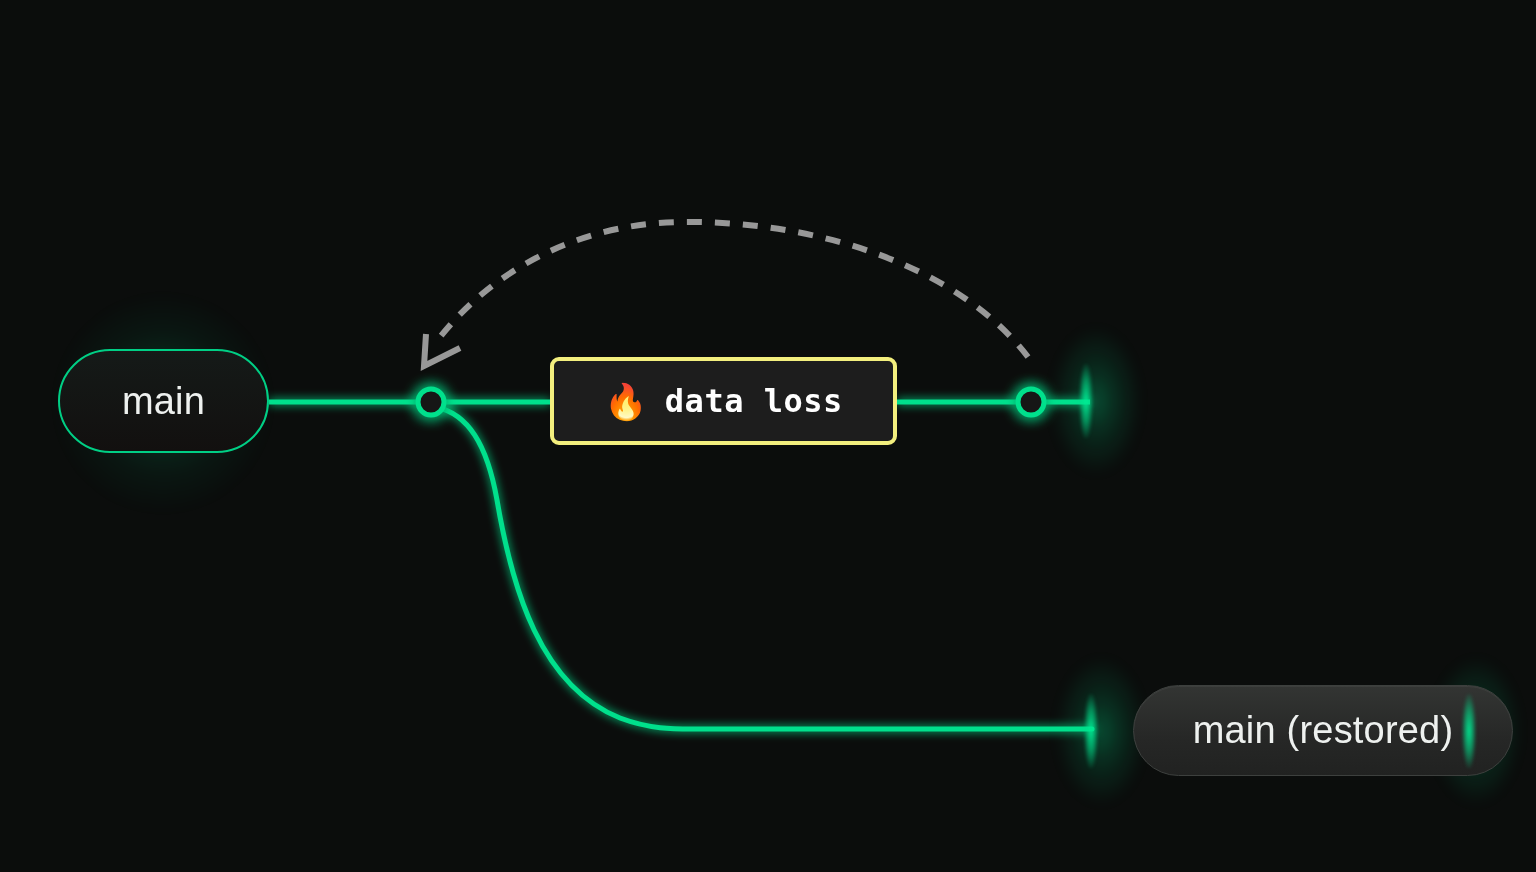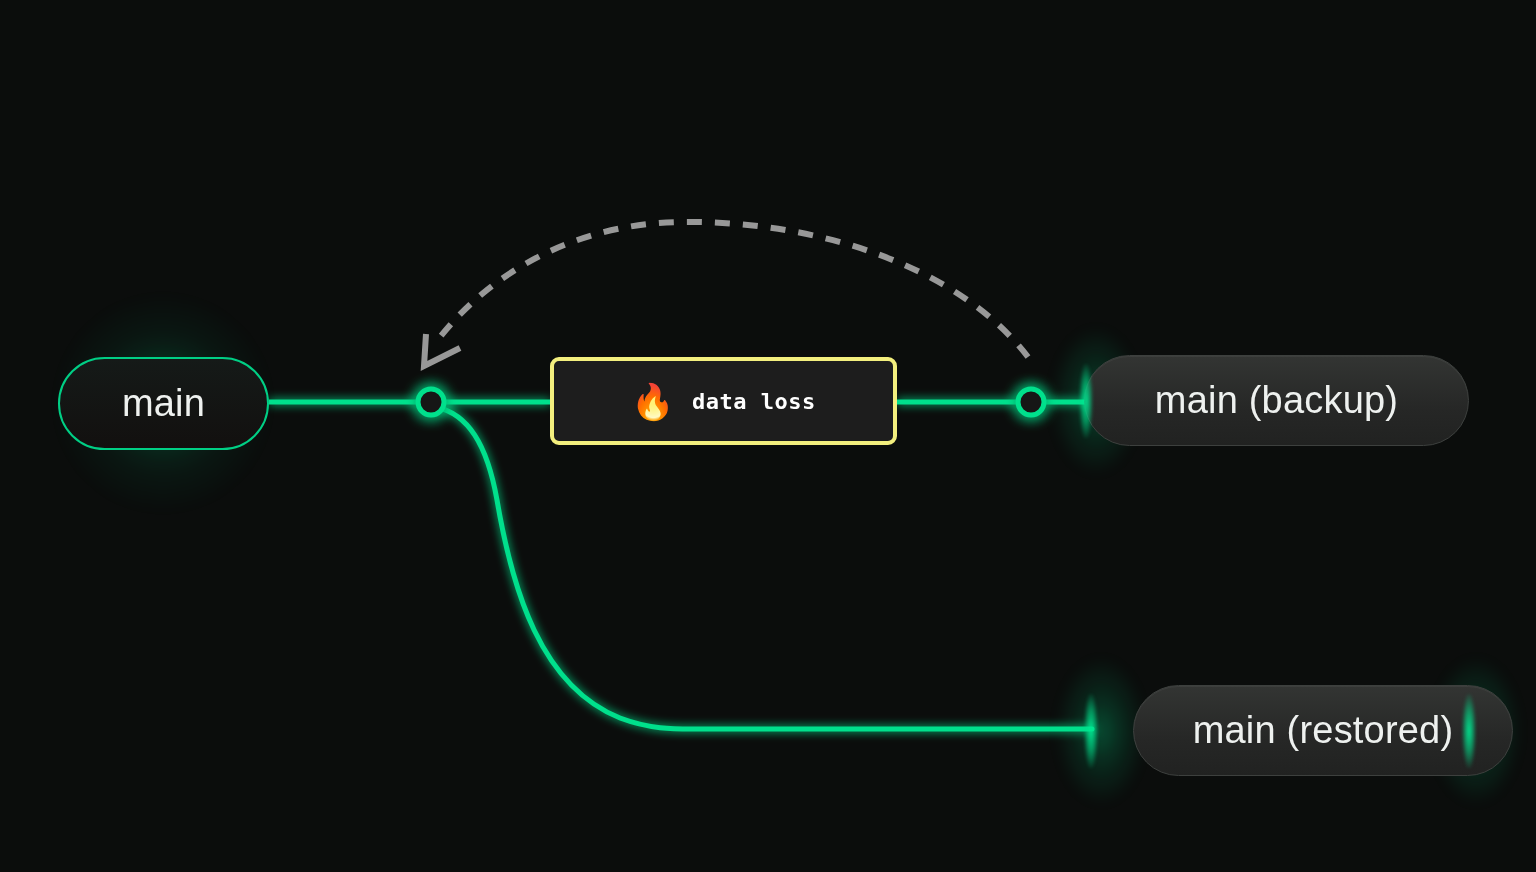--- a/index.html
+++ b/index.html
@@ -57,22 +57,22 @@
     position: absolute;
     display: flex;
     align-items: center;
     justify-content: center;
     box-sizing: border-box;
     border-radius: 999px;
     color: #eef1ef;
     white-space: nowrap;
   }
   .pill-main {
-    left: 58px; top: 357px;
-    width: 211px; height: 93px;
+    left: 58px; top: 349px;
+    width: 211px; height: 104px;
     background: linear-gradient(180deg, #151a18 0%, #12100f 100%);
     border: 2px solid #00cf85;
     font-size: 38px;
     letter-spacing: 0.2px;
     justify-content: center;
   }
   .pill-gray {
     background: linear-gradient(180deg, #333533 0%, #262726 60%, #212221 100%);
     border: 1px solid #3d403e;
     font-size: 38px;
@@ -114,21 +114,21 @@
     align-items: center;
     justify-content: center;
     gap: 17px;
   }
   .box-dataloss .emoji {
     font-size: 35px;
     line-height: 1;
   }
   .box-dataloss .mono {
     font-family: "DejaVu Sans Mono", "Liberation Mono", monospace;
-    font-size: 22px;
+    font-size: 32px;
     font-weight: 700;
     color: #ffffff;
     letter-spacing: 0.5px;
   }
 
   
   .caption {
     position: absolute;
     left: 468px; top: 103px;
     width: 524px;
@@ -201,23 +201,20 @@
 
   <div class="pill pill-main">
     <span>main</span>
   </div>
 
   <div class="box-dataloss">
     <span class="emoji">🔥</span>
     <span class="mono">data loss</span>
   </div>
 
-  <div class="pill pill-gray pill-backup">
-    <span>main (backup)</span>
-  </div>
   <div class="border-arc" style="left:1079px; top:364px;"></div>
 
   <div class="pill pill-gray pill-restored">
     <span>main (restored)</span>
   </div>
   <div class="border-arc" style="left:1084px; top:694px;"></div>
   <div class="border-arc" style="left:1462px; top:694px;"></div>
 
 </div>
 

